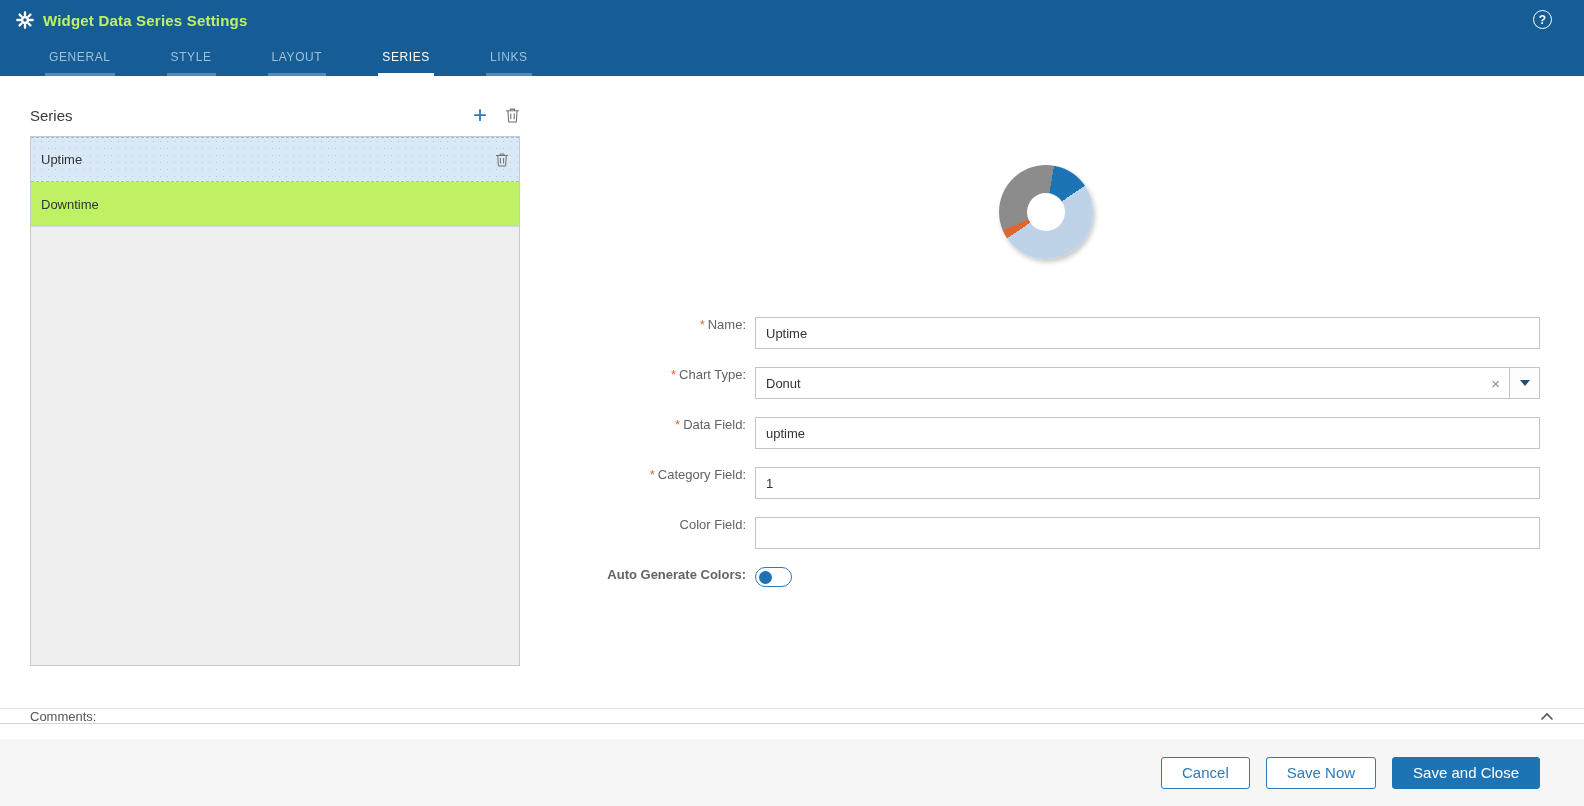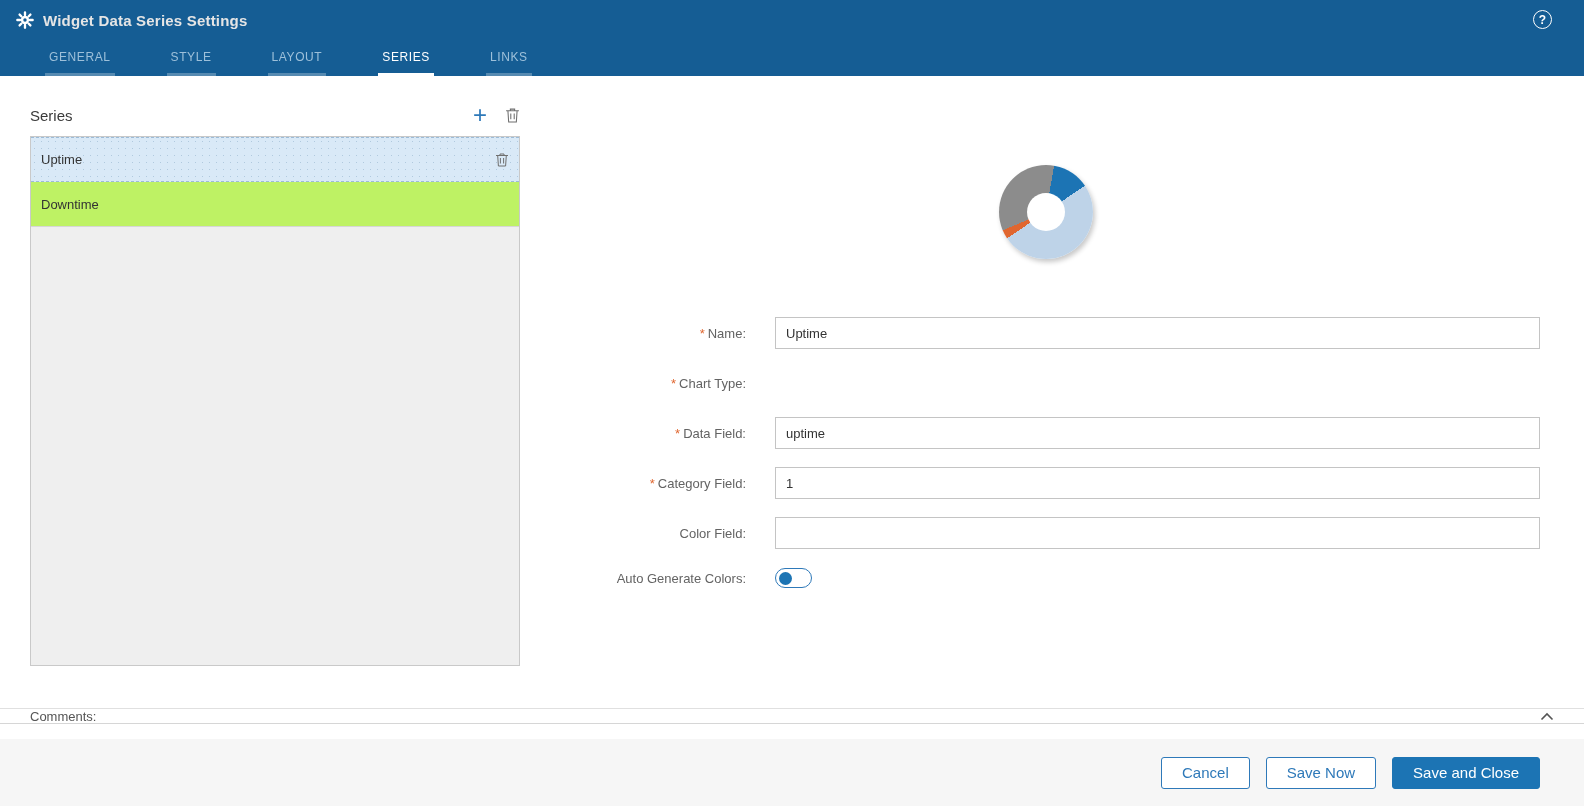--- a/index.html
+++ b/index.html
@@ -3,21 +3,21 @@
 <meta charset="utf-8">
 <style>
   * { margin:0; padding:0; box-sizing:border-box; }
   html,body { width:1584px; height:806px; }
   body { font-family:"Liberation Sans", sans-serif; background:#fff; position:relative; overflow:hidden; }
 
   
   .header { position:absolute; top:0; left:0; width:1584px; height:76px; background:#155d94; }
   .title-row { display:flex; align-items:center; height:40px; padding-left:16px; }
   .gear { width:18px; height:18px; margin-right:9px; display:inline-flex; }
-  .page-title { color:#e5e5e5; font-size:15px; font-weight:700; letter-spacing:0.2px; }
+  .page-title { color:#bef264; font-size:15px; font-weight:700; letter-spacing:0.2px; }
   .help { position:absolute; top:10px; right:32px; width:19px; height:19px; border:1.5px solid #ffffff;
           border-radius:50%; color:#fff; font-size:12px; font-weight:700; display:flex; align-items:center;
           justify-content:center; cursor:pointer; }
   .tabs { position:absolute; left:45px; bottom:0; display:flex; }
   .tab { color:#9dc0da; font-size:12px; letter-spacing:0.6px; padding:8px 4px 9px 4px; margin-right:52px;
          border-bottom:3px solid rgba(255,255,255,0.28); cursor:pointer;text-align:center; }
   .tab.active { color:#ffffff; border-bottom:3px solid #ffffff; }
 
   
   .series-head { position:absolute; left:30px; top:106px; width:490px; display:flex; align-items:center; }
@@ -36,33 +36,33 @@
   .series-row:not(.selected) { background:#bef264;justify-content:flex-end; }
 
   
   .donut { position:absolute; left:999px; top:165px; width:94px; height:94px; border-radius:50%;
            box-shadow:2px 3px 5px rgba(0,0,0,0.22); }
   .donut .hole { position:absolute; left:50%; top:50%; width:38px; height:38px; margin:-19px 0 0 -19px;
                  border-radius:50%; background:#ffffff; }
 
   
   .form { position:absolute; left:595px; top:317px; width:945px; }
-  .frow { display:flex; align-items:center; margin-bottom:18px; height:32px;gap:20px; }
+  .frow { display:flex; margin-bottom:18px; height:32px; }
   .flabel { width:160px; text-align:right; font-size:13px; color:#636363; padding-right:9px; flex:none; }
   .req { color:#e0662f; margin-right:3px; font-size:13px; }
   .tinput { flex:1; height:32px; border:1px solid #c4c4c4; background:#fff; font-size:13px; color:#333;
             padding:0 10px; font-family:"Liberation Sans", sans-serif; outline:none; }
   .selectbox { flex:1; height:32px; border:1px solid #c4c4c4; background:#fff; display:flex; align-items:center; }
   .selectbox .sel-value { flex:1; font-size:13px; color:#333; padding-left:10px; }
   .clear-x { color:#8a8a8a; font-size:15px; padding:0 9px; cursor:pointer; }
   .dd-btn { width:31px; height:32px; margin:-1px -1px -1px 0; border:1px solid #c4c4c4; background:#fdfdfd;
             display:flex; align-items:center; justify-content:center; cursor:pointer; }
   .dd-arrow { width:0; height:0; border-left:5px solid transparent; border-right:5px solid transparent;
               border-top:6px solid #1d4f76; }
-  .toggle-row { height:22px; }
+  .toggle-row { height:22px;font-weight:bold; }
   .toggle { width:37px; height:20px; border:1px solid #2e79b9; border-radius:11px; background:#fff;
             position:relative; cursor:pointer; }
   .toggle .knob { position:absolute; left:3px; top:2.5px; width:13px; height:13px; border-radius:50%;
                   background:#1c74b4; }
 
   
   .comments { position:absolute; left:0; top:708px; width:1584px; height:16px;
               border-top:1px solid #e0e0e0; border-bottom:1px solid #d6d6d6;
               display:flex; align-items:center; background:#fff; }
   .comments-label { font-size:13px; color:#555; padding-left:30px; flex:1; }
@@ -132,20 +132,27 @@
 
 <div class="form">
 
   <div class="frow">
     <span class="flabel"><span class="req">*</span><span>Name:</span></span>
     <input class="tinput" type="text" value="Uptime" style="">
   </div>
 
   <div class="frow">
     <span class="flabel"><span class="req">*</span><span>Chart Type:</span></span>
+    <div class="selectbox">
+      <span class="sel-value">Donut</span>
+      <span class="clear-x">×</span>
+      <span class="dd-btn">
+        <span class="dd-arrow"></span>
+      </span>
+    </div>
   </div>
 
   <div class="frow">
     <span class="flabel"><span class="req">*</span><span>Data Field:</span></span>
     <input class="tinput" type="text" value="uptime" style="">
   </div>
 
   <div class="frow">
     <span class="flabel"><span class="req">*</span><span>Category Field:</span></span>
     <input class="tinput" type="text" value="1" style="">

